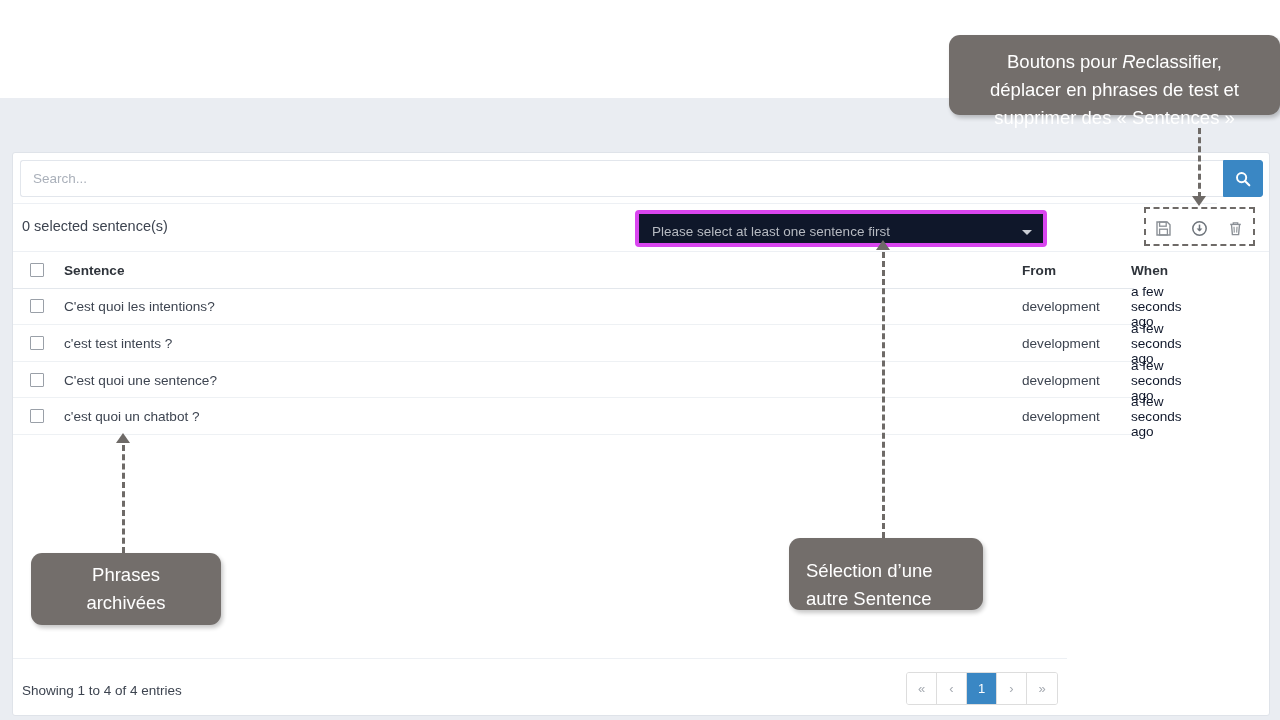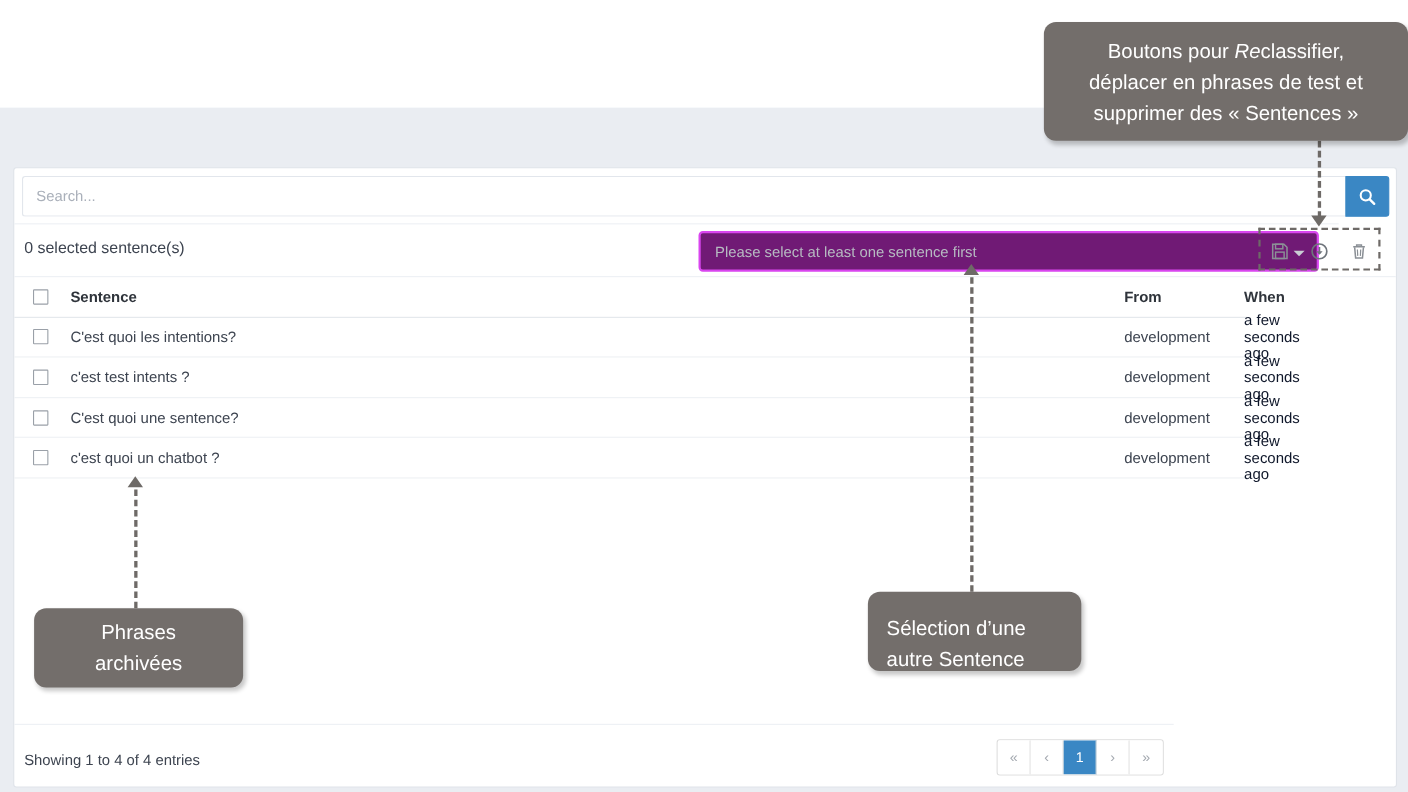--- a/index.html
+++ b/index.html
@@ -118,25 +118,25 @@
     left: 9px;
     top: 14px;
     font-size: 14.5px;
     color: #3d4450;
   }
 
   .intent-select {
     position: absolute;
     left: 622px;
     top: 6px;
-    width: 564px;
+    width: 412px;
     height: 37px;
-    border: 2px solid #d946ef;
+    border: 4px solid #d946ef;
     border-radius: 4px;
-    background: #701a75;
+    background: #0f172a;
   }
   .intent-select-text {
     position: absolute;
     left: 13px;
     top: 10px;
     font-size: 13.5px;
     color: #b6bac1;
   }
   .intent-select-caret {
     position: absolute;
@@ -242,22 +242,22 @@
     background: #736e6b;
     color: #ffffff;
     border-radius: 11px;
     font-size: 18.5px;
     line-height: 28px;
     box-shadow: 2px 3px 4px rgba(0,0,0,.22);
     z-index: 20;
     padding: 10px 16px;
   }
   #callout-buttons {
-    left: 949px; top: 20px;
-    width: 331px; height: 108px;
+    left: 949px; top: 35px;
+    width: 331px; height: 80px;
     text-align: center;
     padding-top: 13px;
   }
   #callout-archived {
     left: 31px; top: 553px;
     width: 190px; height: 72px;
     text-align: center;
     padding-top: 8px;
   }
   #callout-intent {

